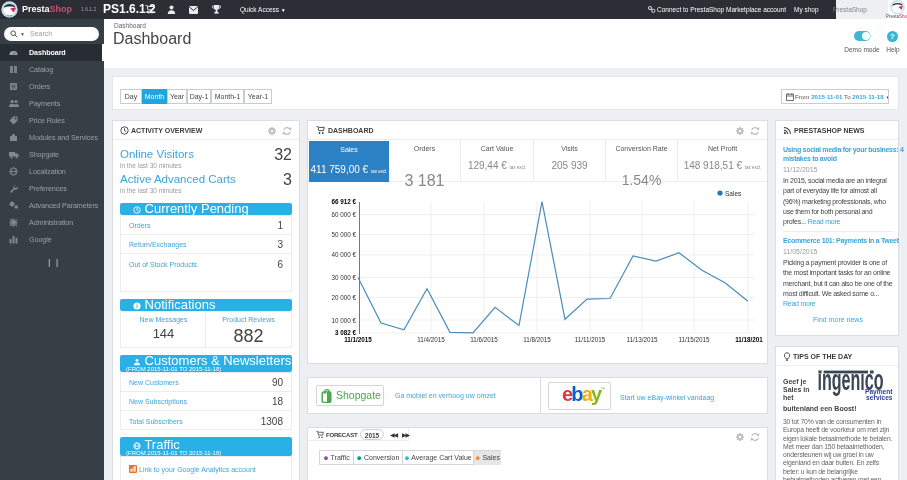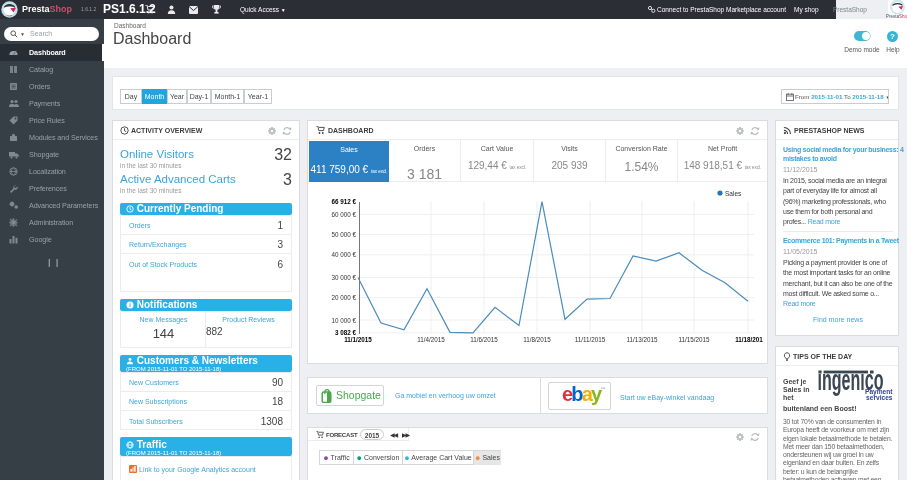--- a/index.html
+++ b/index.html
@@ -17,21 +17,21 @@
 .mi.act{background:#272d33;color:#fff;width:102px}
 
 #phead{position:absolute;left:104px;top:19px;width:803px;height:49px;background:#fff}
 #toolbar{position:absolute;left:112px;top:76px;width:787px;height:34px;background:#fff;border:1px solid #e3e6e8}
 .btn{position:absolute;top:12px;height:15px;border:1px solid #c9ccd0;background:#fff;font-size:7px;color:#444;text-align:center;line-height:13px}
 .btn.sel{background:#20a6dd;color:#fff;border-color:#20a6dd}
 .panel{position:absolute;background:#fff;border:1px solid #dadcdf}
 .phdr{position:absolute;left:0;top:0;right:0;height:19px;border-bottom:1px solid #ebedee;font-size:7px;font-weight:bold;color:#3c3c3c;line-height:19px}
 .gearref{position:absolute;top:5px;right:6px;width:26px;height:10px}
 .bluebar{position:absolute;left:7px;right:7px;background:#29b0e6;border-radius:2px;color:#fff}
-.bb1{font-size:10px;font-weight:bold;line-height:12px;padding-left:6px}
+.bb1{font-size:13px;font-weight:normal;line-height:12px;padding-left:13px}
 .bbsub{font-size:6px;font-weight:normal;line-height:7px;padding-left:6px}
 .tbl{position:absolute;left:7px;right:7px;border:1px solid #ececec;background:#fff}
 .trow{position:relative;border-bottom:1px solid #ececec;overflow:hidden}
 .trow:last-child{border-bottom:none}
 .trow .l{position:absolute;left:8px;top:50%;transform:translateY(-50%);font-size:7px;color:#3da4d8}
 .trow .r{position:absolute;right:8px;top:50%;transform:translateY(-50%);font-size:10px;color:#444}
 a,.lnk{color:#3da4d8;text-decoration:none}
 .nw{white-space:nowrap}
 </style></head>
 <body>
@@ -270,21 +270,21 @@
             <circle cx="4.5" cy="4.5" r="4" fill="#fff"></circle>
             <rect x="4" y="3.6" width="1.1" height="3" fill="#29b0e6"></rect>
             <rect x="4" y="1.8" width="1.1" height="1.1" fill="#29b0e6"></rect>
           </svg> Notifications</div>
       </div>
  <div class="tbl" style="top:190px;height:37px">
    <div class="abs" style="left:0;top:0;width:50%;height:100%;border-right:1px solid #ececec"></div>
    <div class="abs lnk" style="left:0;top:4px;width:50%;text-align:center;font-size:7px">New Messages</div>
    <div class="abs lnk" style="left:50%;top:4px;width:50%;text-align:center;font-size:7px">Product Reviews</div>
    <div class="abs" style="left:0;top:14px;width:50%;text-align:center;font-size:13px;color:#444">144</div>
-   <div class="abs" style="left:50%;top:14px;width:50%;font-size:10px;color:#444">882</div>
+   <div class="abs" style="left:50%;top:14px;width:50%;text-align:center;font-size:18px;color:#444">882</div>
  </div>
 
  <div class="bluebar" style="top:234px;height:17px">
         <div class="bb1" style="line-height:10px;padding-top:1px"><svg style="vertical-align:-1px" width="8" height="8" viewBox="0 0 10 9" fill="#fff">
             <circle cx="5" cy="2.5" r="1.8"></circle>
             <path d="M1.2 8.5 Q1.2 5 5 5 Q8.8 5 8.8 8.5Z"></path>
           </svg> Customers &amp; Newsletters</div>
         <div class="bbsub">(FROM 2015-11-01 TO 2015-11-18)</div>
       </div>
  <div class="tbl" style="top:251px;height:58px">
@@ -333,33 +333,33 @@
         </svg>
  </div>
 
  <div class="abs" style="left:0;top:19px;width:459px;height:42px;border-bottom:1px solid #ececec">
   <div class="abs" style="left:1px;top:1px;width:80px;height:41px;background:#2c80c4;color:#fff;text-align:center">
     <div class="abs nw" style="left:0;top:5px;width:80px;font-size:7px">Sales</div>
     <div class="abs nw" style="left:0;top:23px;width:80px;font-size:10px">411 759,00 € <span style="font-size:4.5px">tax excl.</span></div>
   </div>
   <div class="abs" style="left:81px;top:0;width:72px;height:42px;border-right:1px solid #ececec;text-align:center;color:#555">
           <div style="font-size:7px;margin-top:5px">Orders</div>
-          <div style="font-size:14px;color:#888;margin-top:14px">3 181</div>
+          <div style="font-size:16px;color:#888;margin-top:20px">3 181</div>
         </div>
   <div class="abs" style="left:153px;top:0;width:73px;height:42px;border-right:1px solid #ececec;text-align:center;color:#555">
           <div style="font-size:7px;margin-top:5px">Cart Value</div>
           <div style="font-size:10px;color:#888;margin-top:8px">129,44 € <span style="font-size:4.5px">tax excl.</span></div>
         </div>
   <div class="abs" style="left:226px;top:0;width:72px;height:42px;border-right:1px solid #ececec;text-align:center;color:#555">
           <div style="font-size:7px;margin-top:5px">Visits</div>
           <div style="font-size:10px;color:#888;margin-top:8px">205 939</div>
         </div>
   <div class="abs" style="left:298px;top:0;width:72px;height:42px;border-right:1px solid #ececec;text-align:center;color:#555">
           <div style="font-size:7px;margin-top:5px">Conversion Rate</div>
-          <div style="font-size:12px;color:#888;margin-top:8px">1.54%</div>
+          <div style="font-size:14px;color:#888;margin-top:20px">1.54%</div>
         </div>
   <div class="abs" style="left:370px;top:0;width:89px;height:42px;text-align:center;color:#555">
           <div style="font-size:7px;margin-top:5px">Net Profit</div>
           <div style="font-size:10px;color:#888;margin-top:8px">148 918,51 € <span style="font-size:4.5px">tax excl.</span></div>
         </div>
  </div>
 
  <svg class="abs" style="left:0;top:61px" width="459" height="182" viewBox="0 0 459 182">
    <g stroke="#efefef" stroke-width="1">
      <path d="M51 32.5H446M51 52.5H446M51 72.9H446M51 95.5H446M51 115.5H446M51 138H446M51 150.9H446"></path>

